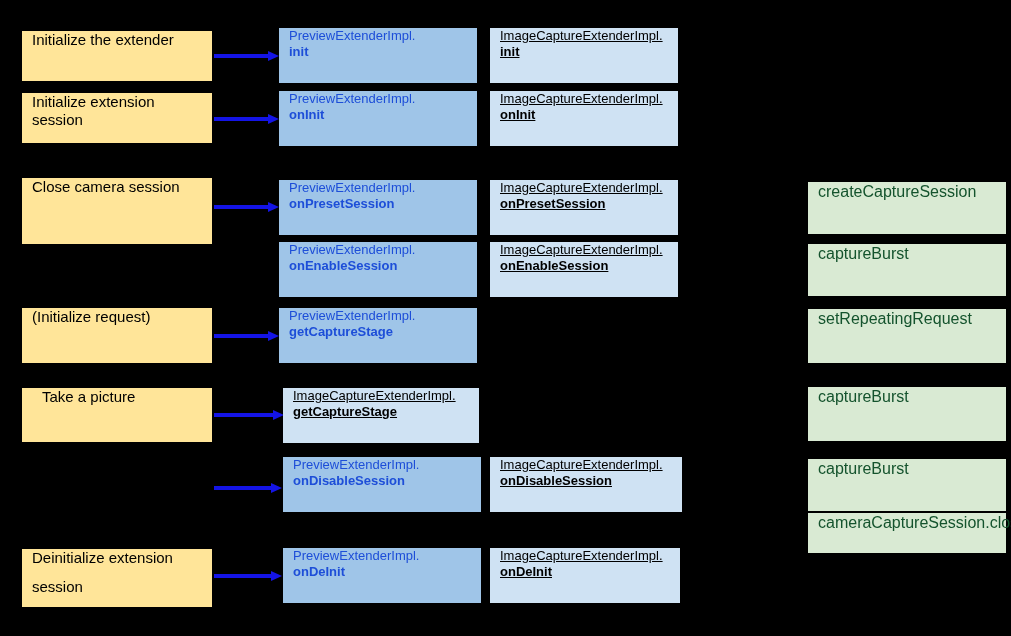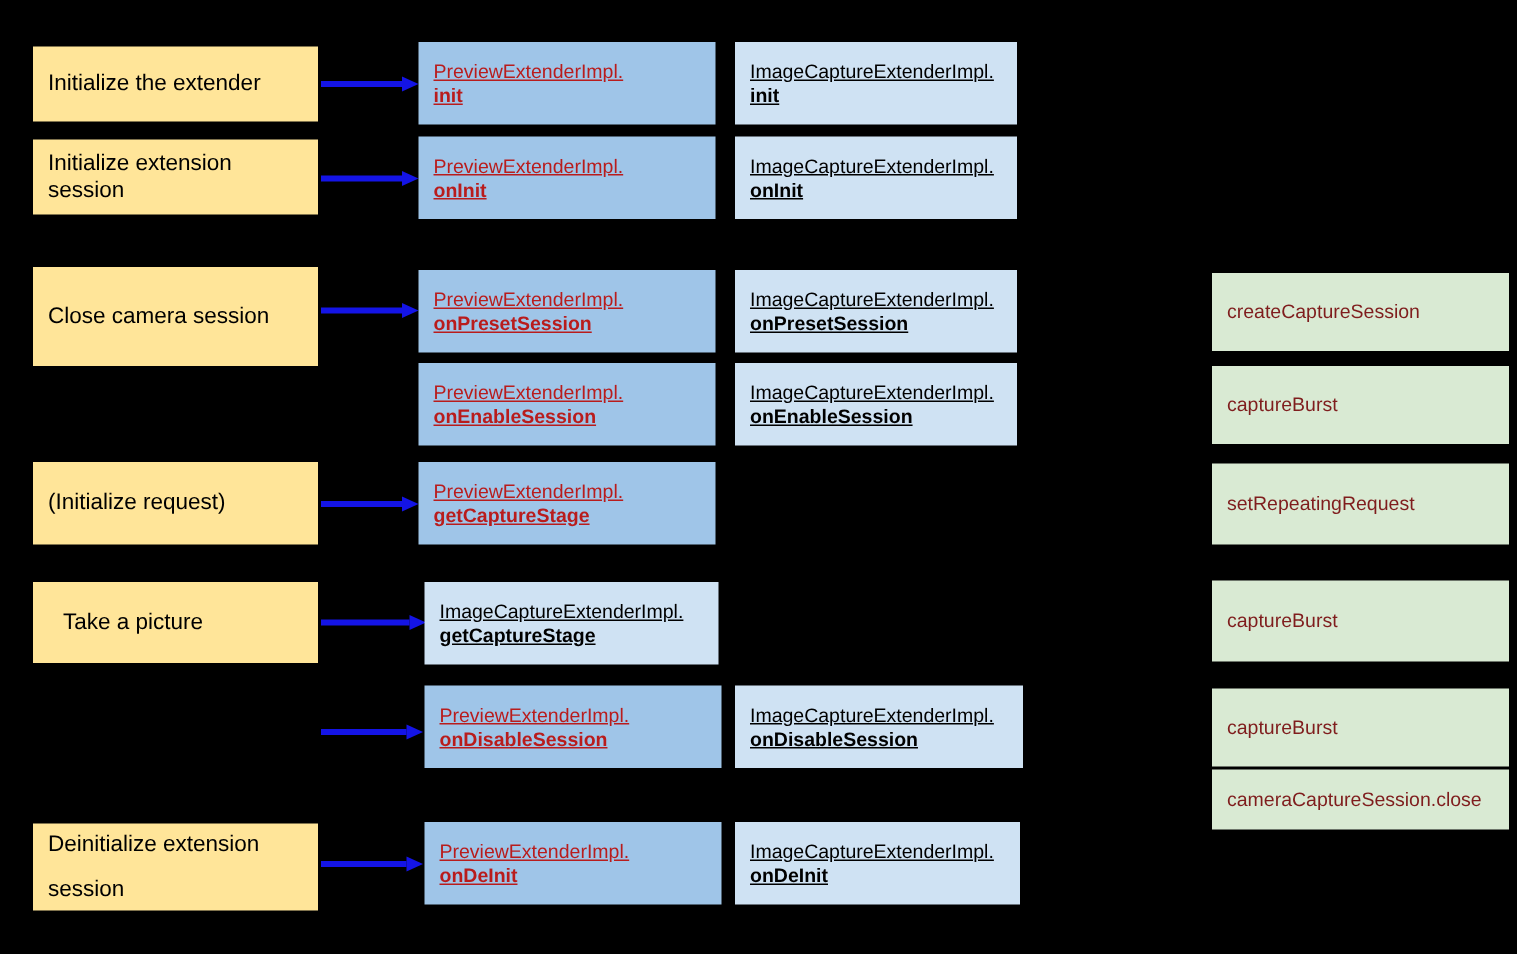--- a/index.html
+++ b/index.html
@@ -13,45 +13,43 @@
     height: 636px;
     background: #000000;
     overflow: hidden;
     font-family: "Liberation Sans", sans-serif;
   }
   .box {
     position: absolute;
     box-sizing: border-box;
     display: flex;
     flex-direction: column;
-    justify-content: center;
     padding: 0 10px;
     line-height: 1.22;
   }
   .box.stage {
     background: #ffe599;
     color: #000000;
     font-size: 15px;
   }
   .box.api-primary {
     background: #9fc5e8;
-    color: #b91c1c;
+    color: #1d4ed8;
     font-size: 13px;
-    text-decoration: underline;
   }
   .box.api-secondary {
     background: #cfe2f3;
     color: #000000;
     font-size: 13px;
     text-decoration: underline;
   }
   .box.camera2 {
     background: #d9ead3;
-    color: #7f1d1d;
-    font-size: 13px;
+    color: #14532d;
+    font-size: 16px;
   }
   .cls {
     display: block;
     font-weight: normal;
     white-space: nowrap;
   }
   .mth {
     display: block;
     font-weight: bold;
     white-space: nowrap;

